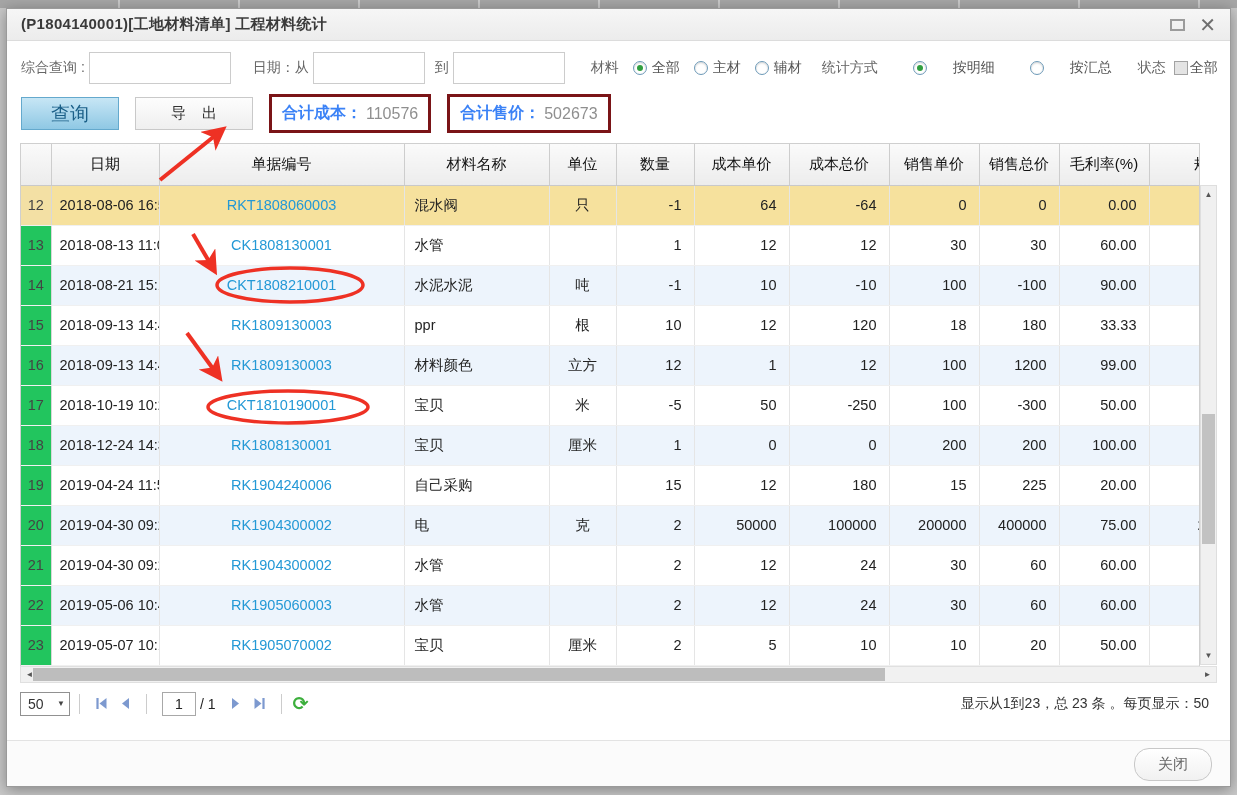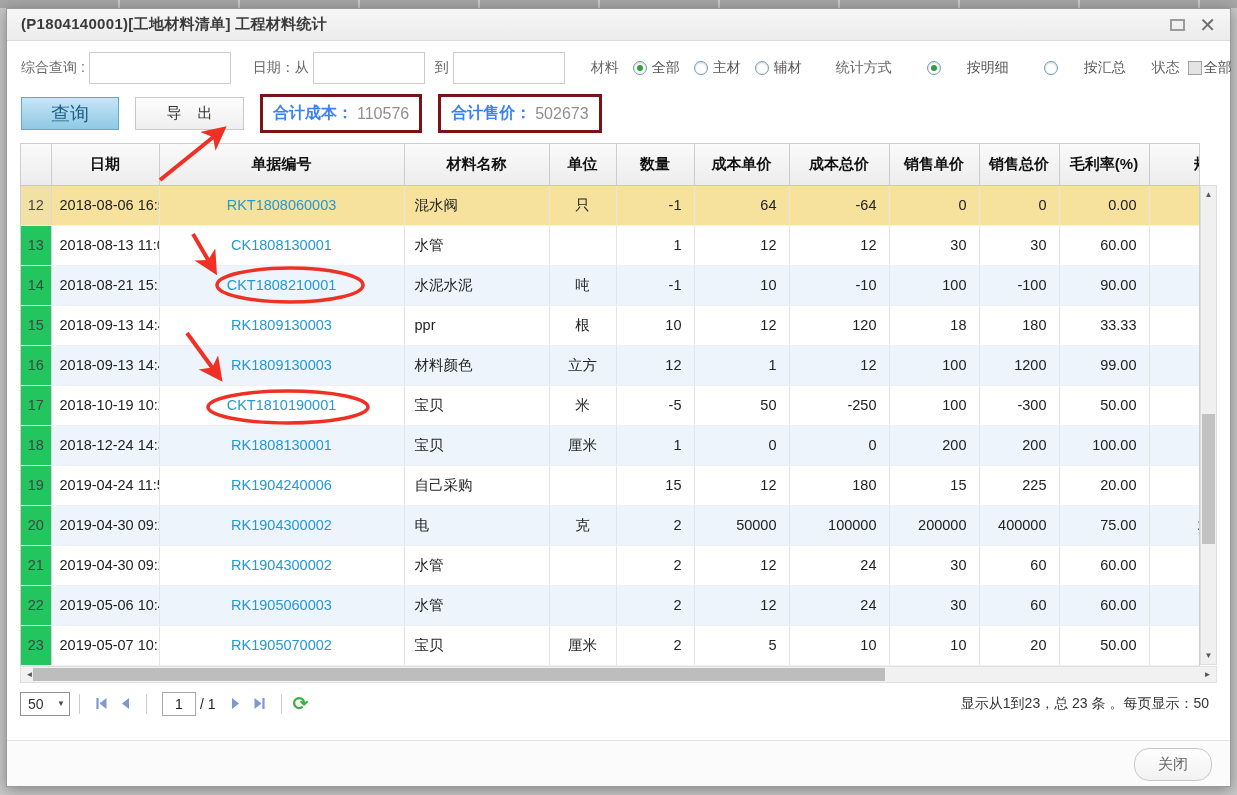--- a/index.html
+++ b/index.html
@@ -27,42 +27,42 @@
   .closex{ font-size:20px; color:#6e6e6e; line-height:1; cursor:pointer; font-weight:bold; }
   
   .filter-row{ display:flex; align-items:center; padding:11px 14px 2px; font-size:14px; color:#666; white-space:nowrap; }
   .filter-row input[type=text]{ height:32px; border:1px solid #ccc; margin-left:4px; font-size:14px; padding:0 6px; color:#333; }
   .inp-query{ width:142px; }
   .inp-date{ width:112px; }
   .lbl-date{ margin-left:22px; }
   .lbl-to{ margin-left:10px; }
   .grp{ display:flex; align-items:center; }
   .grp-material{ margin-left:26px; }
-  .grp-stat{ margin-left:34px;gap:21px; }
+  .grp-stat{ margin-left:20px;gap:21px; }
   .grp-status{ margin-left:26px; }
   .radio{ width:14px; height:14px; border-radius:50%; border:1px solid #6d9ab8; background:#fff;
           display:inline-block; margin:0 5px 0 14px; position:relative; box-shadow:inset 0 1px 2px rgba(0,0,0,.18); cursor:pointer;}
   .radio.checked::after{ content:""; position:absolute; left:3px; top:3px; width:6px; height:6px; border-radius:50%; background:#2f9e3e; }
   .radio-label{ color:#555; }
   .checkbox{ width:14px; height:14px; border:1px solid #a2a2a2; background:#e4e4e4; display:inline-block; margin:0 2px 0 8px; cursor:pointer; }
   
   .toolbar-row{ display:flex; align-items:center; padding:8px 14px 6px; gap:16px; }
   .btn-query{ width:98px; height:33px; background:linear-gradient(#c7e6f5,#8fc8e4); border:1px solid #64a9cd;
               color:#195e87; font-size:19px; cursor:pointer; }
-  .btn-export{ width:109px; height:33px; background:linear-gradient(#fdfdfd,#efefef); border:1px solid #c9c9c9;
+  .btn-export{ width:118px; height:33px; background:linear-gradient(#fdfdfd,#efefef); border:1px solid #c9c9c9;
                color:#333; font-size:15px; letter-spacing:6px; padding-left:6px; cursor:pointer; }
   .total-box{ border:3px solid #7a1417; height:39px; display:flex; align-items:center; padding:0 10px; font-size:16px; }
   .total-label{ font-weight:bold; color:#3b82f6; }
   .total-value{ color:#8f8f8f; margin-left:4px; }
   
   .grid{ position:relative; margin:4px 0 0 13px; width:1197px; }
   .table-clip{ width:1180px; overflow:hidden; border:1px solid #cfcfcf; border-bottom:none; }
   table{ border-collapse:collapse; table-layout:fixed; width:1248px; }
   th{ height:41px; background:linear-gradient(#fafafa,#ececec); border-right:1px solid #cdcdcd; border-bottom:1px solid #c9c9c9;
-      font-size:15px; font-weight:bold; color:#111; text-align:center; }
+      font-size:15px; font-weight:normal; color:#111; text-align:center; }
   td{ height:40px; border-right:1px solid #e5e5e5; border-bottom:1px solid #f0f0f0; font-size:14.5px; color:#222; overflow:hidden; white-space:nowrap; }
   td.c-num{ background:#22c55e; text-align:center; color:#444; border-right:1px solid #d8d8d8; }
   td.c-date{ padding-left:8px; }
   td.c-doc{ text-align:center; }
   td.c-doc span{ color:#2499d6; cursor:pointer; }
   td.c-name{ padding-left:10px; }
   td.c-unit{ text-align:center; }
   td.num{ text-align:right; padding-right:12px; }
   td.c-spec{ text-align:left; padding-left:48px; }
   tr.alt td{ background:#edf4fc; }

